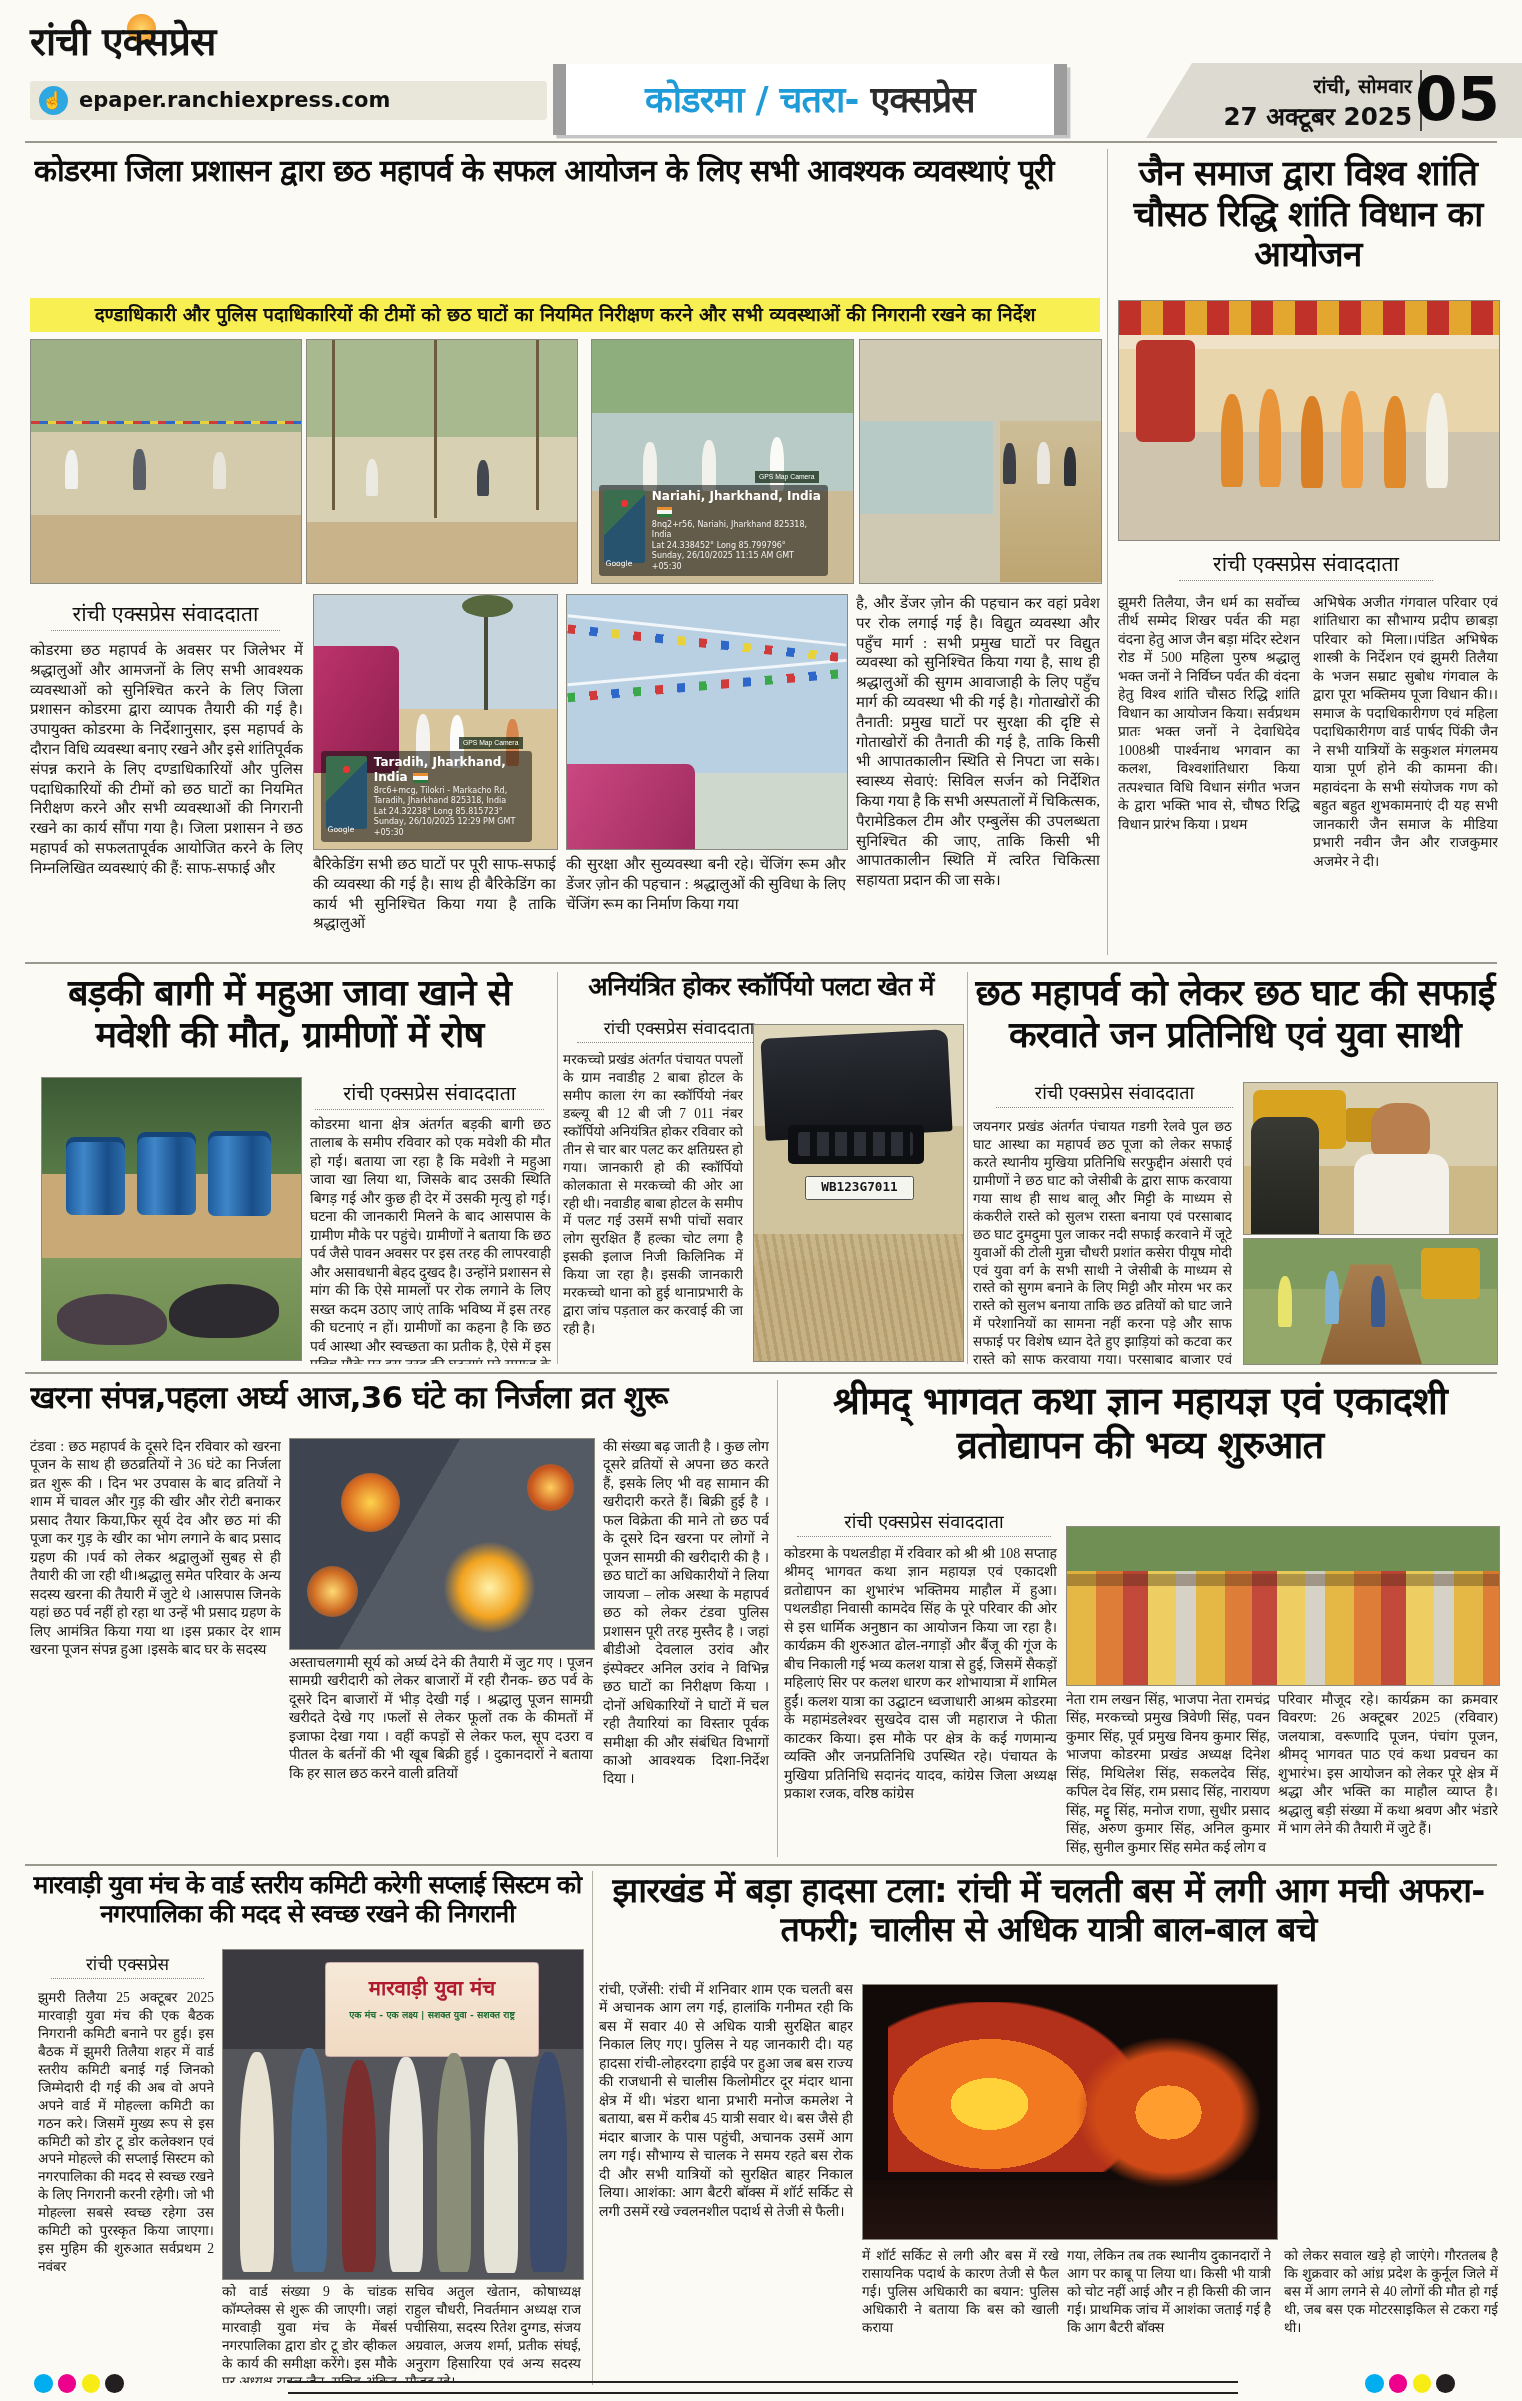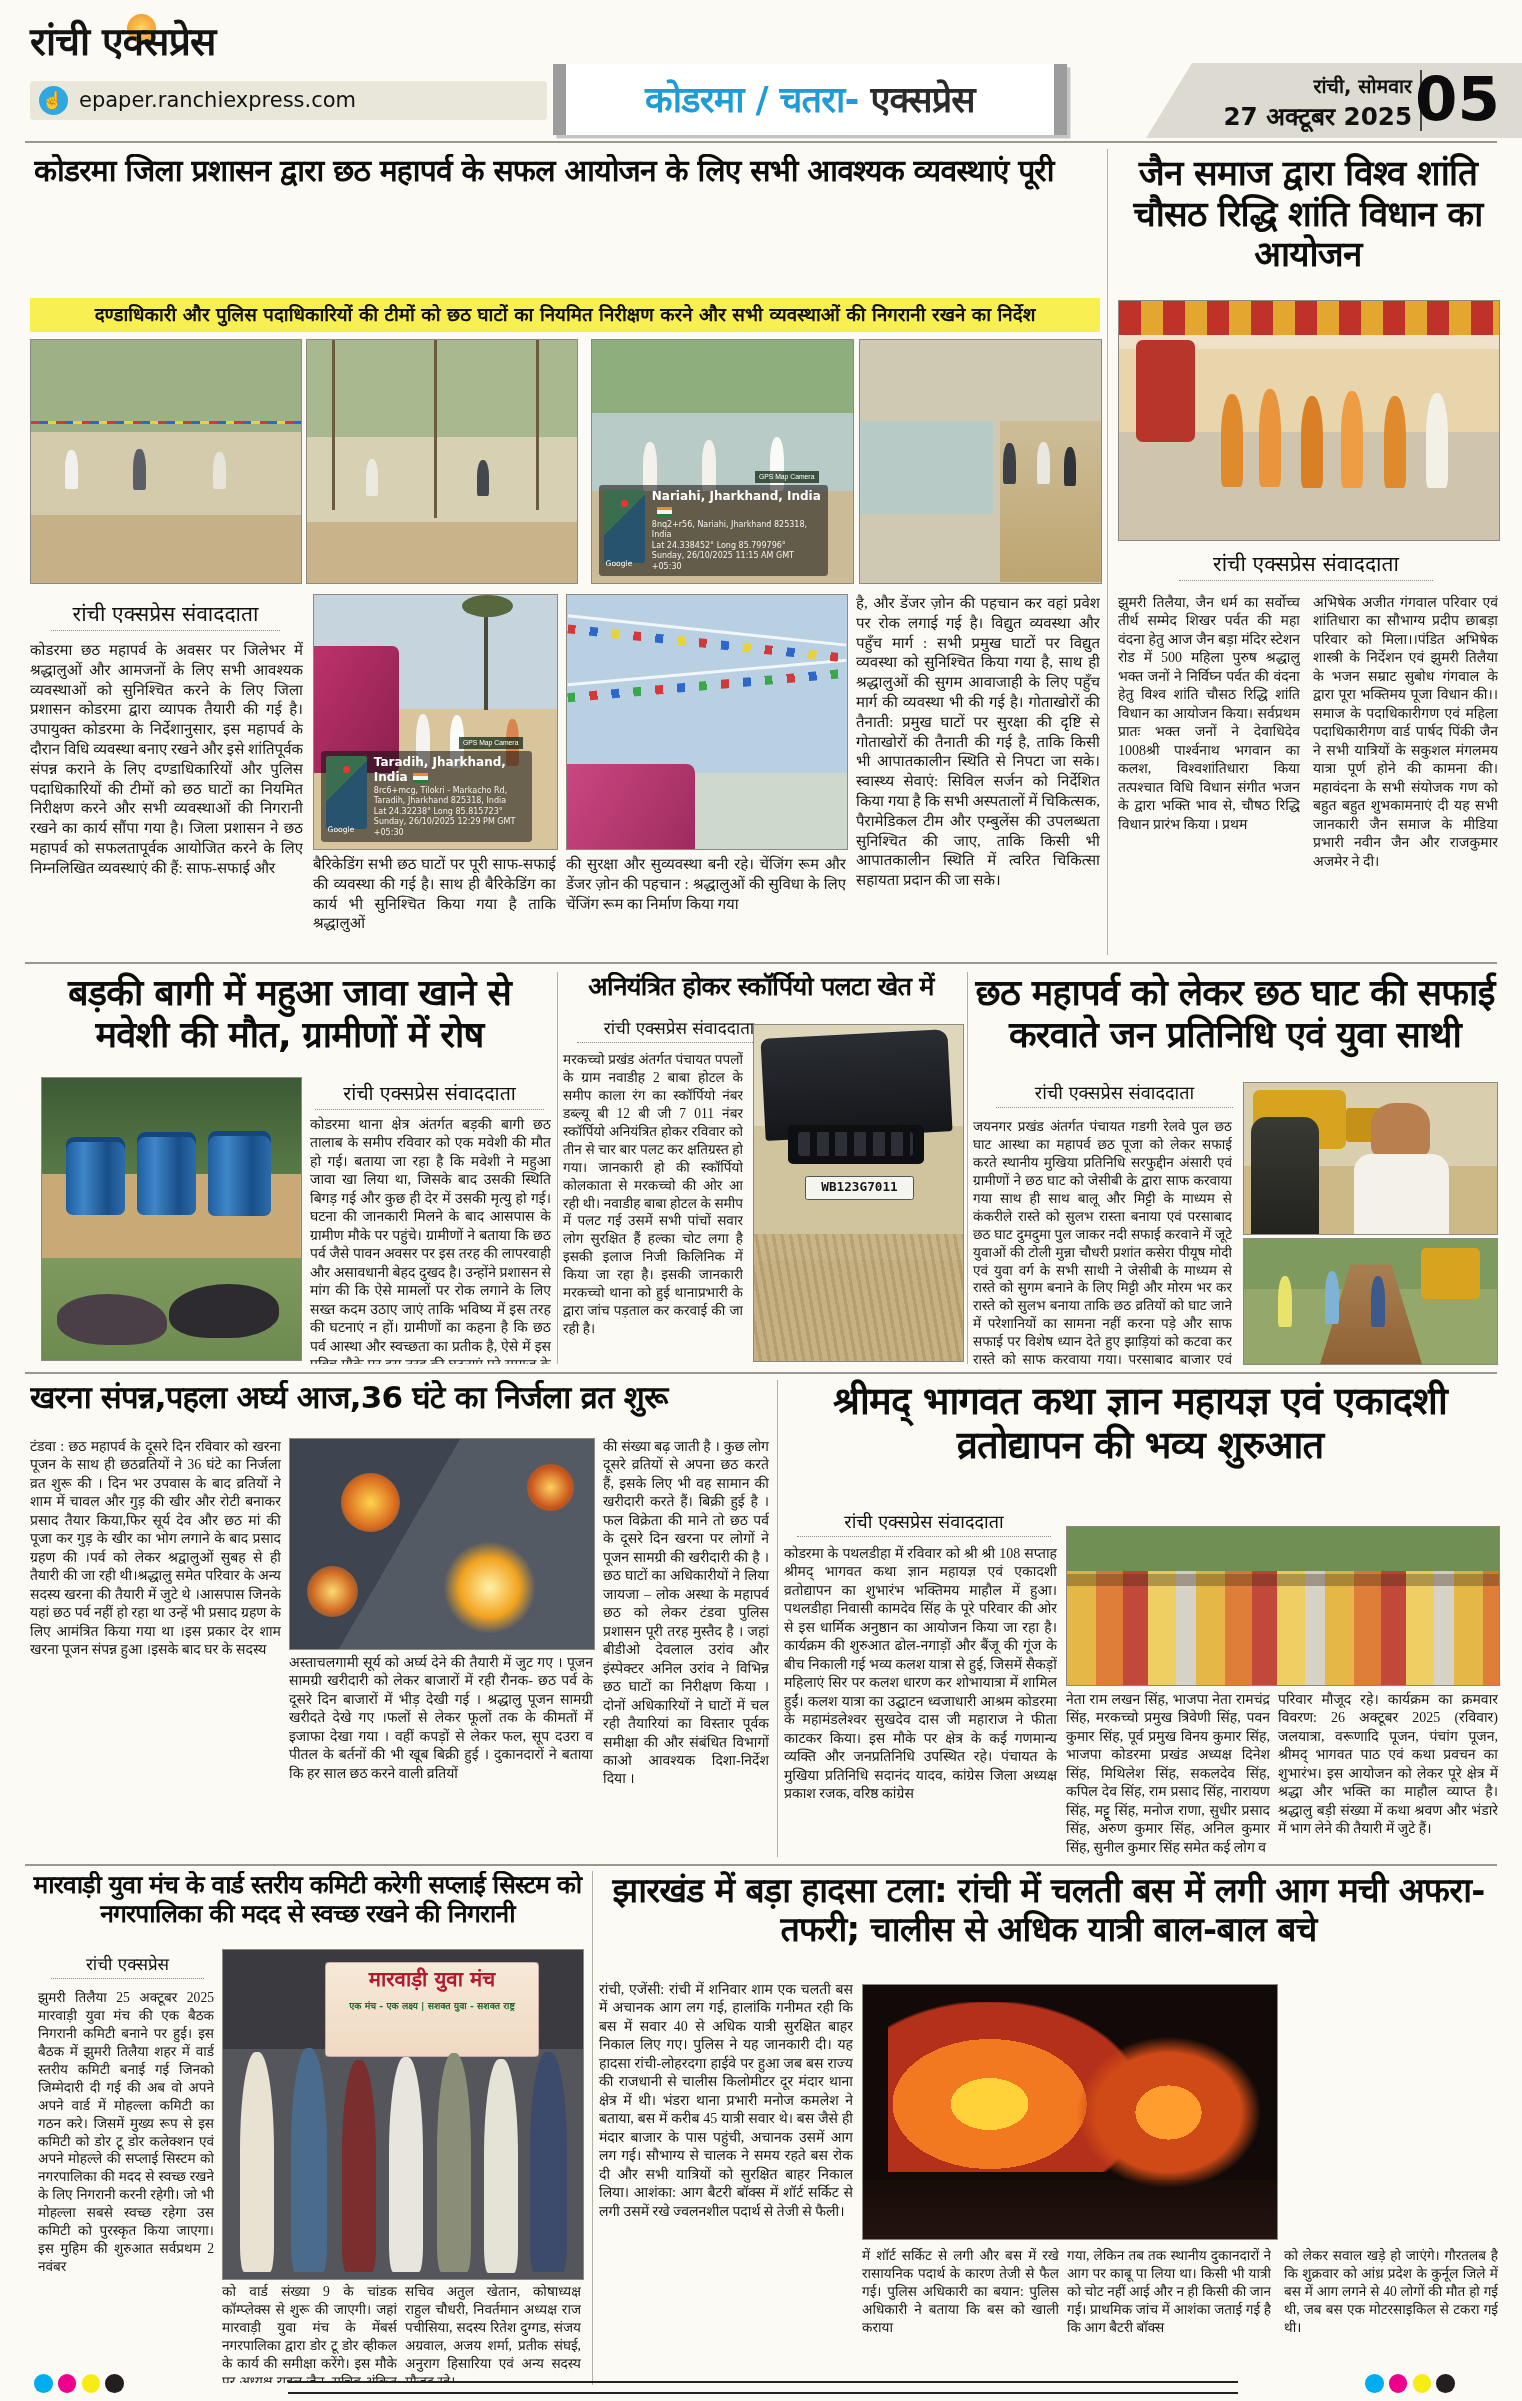--- a/index.html
+++ b/index.html
@@ -35,21 +35,21 @@
 </head>
 <body>
 
 <div class="page">
 
   <div class="abs" style="left:0;top:0;width:1523px;height:142px;">
     <div class="abs" style="left:127px;top:13.6px;width:29px;height:29px;border-radius:50%;background:radial-gradient(#ffd76a,#f08a1d);"></div>
     <div class="abs headline" style="left:30px;top:18.7px;width:280px;font-size:39px;color:#141414;">रांची एक्सप्रेस</div>
     <div class="abs" style="left:30px;top:81px;width:517px;height:39px;background:#e9e7da;border-radius:3.4px;">
       <div class="abs" style="left:8.5px;top:5.1px;width:29px;height:29px;border-radius:50%;background:#2fa8e1;color:#fff;text-align:center;line-height:29px;font-size:17px;">☝</div>
-      <div class="abs" style="left:49px;top:6.8px;font-family:'DejaVu Sans',sans-serif;font-weight:normal;font-size:21px;color:#111;">epaper.ranchiexpress.com</div>
+      <div class="abs" style="left:49px;top:6.8px;font-family:'DejaVu Sans',sans-serif;font-weight:bold;font-size:21px;color:#111;">epaper.ranchiexpress.com</div>
     </div>
 
     <div class="abs" style="left:553px;top:64px;width:488px;height:71px;background:#fff;
                 border-left:13.6px solid #9c9c9c;border-right:13.6px solid #9c9c9c;box-shadow:3.4px 3.4px 0 #c4c4c4;">
       <div class="abs" style="left:0;top:0;right:0;bottom:0;text-align:center;line-height:71px;font-family:'DejaVu Sans',sans-serif;font-weight:bold;font-size:36px;letter-spacing:-0.8px;">
         <span style="color:#1f9cd8;">कोडरमा / चतरा-</span><span style="color:#2b2b2b;"> एक्सप्रेस</span>
       </div>
     </div>
 
     <div class="abs" style="left:1146px;top:63px;width:376px;height:75px;background:#dcdad1;clip-path:polygon(46px 0,100% 0,100% 100%,0 100%);">
@@ -236,21 +236,21 @@
   <div class="abs body-text" style="left:1278px;top:1691px;width:220px;height:166px;font-size:14px;">परिवार मौजूद रहे। कार्यक्रम का क्रमवार विवरण: 26 अक्टूबर 2025 (रविवार) जलयात्रा, वरूणादि पूजन, पंचांग पूजन, श्रीमद् भागवत पाठ एवं कथा प्रवचन का शुभारंभ। इस आयोजन को लेकर पूरे क्षेत्र में श्रद्धा और भक्ति का माहौल व्याप्त है। श्रद्धालु बड़ी संख्या में कथा श्रवण और भंडारे में भाग लेने की तैयारी में जुटे हैं।</div>
 
   <div class="rule-h" style="left:25.4px;top:1864px;width:1472px;"></div>
 
   <div class="abs headline" style="left:30px;top:1871px;width:555px;height:71px;font-size:24.6px;text-align:center;overflow:hidden;">मारवाड़ी युवा मंच के वार्ड स्तरीय कमिटी करेगी सप्लाई सिस्टम को नगरपालिका की मदद से स्वच्छ रखने की निगरानी</div>
   <div class="abs byline" style="left:51px;top:1952px;width:153px;font-size:17px;">रांची एक्सप्रेस</div>
   <div class="abs body-text" style="left:38px;top:1989px;width:176px;height:392px;font-size:13.6px;">झुमरी तिलैया 25 अक्टूबर 2025 मारवाड़ी युवा मंच की एक बैठक निगरानी कमिटी बनाने पर हुई। इस बैठक में झुमरी तिलैया शहर में वार्ड स्तरीय कमिटी बनाई गई जिनको जिम्मेदारी दी गई की अब वो अपने अपने वार्ड में मोहल्ला कमिटी का गठन करे। जिसमें मुख्य रूप से इस कमिटी को डोर टू डोर कलेक्शन एवं अपने मोहल्ले की सप्लाई सिस्टम को नगरपालिका की मदद से स्वच्छ रखने के लिए निगरानी करनी रहेगी। जो भी मोहल्ला सबसे स्वच्छ रहेगा उस कमिटी को पुरस्कृत किया जाएगा। इस मुहिम की शुरुआत सर्वप्रथम 2 नवंबर</div>
   <div class="photo" style="left:222px;top:1949px;width:360px;height:329px;
        background:linear-gradient(#3a3a40 0 30%,#55555c 30% 100%);">
     <div class="abs" style="left:102px;top:12px;width:212px;height:93px;background:linear-gradient(#f6e9d8,#f0d9c2);border:1.7px solid #caa;border-radius:3.4px;overflow:hidden;">
-      <div style="margin-top:1px;text-align:center;font-family:'DejaVu Sans',sans-serif;font-weight:bold;font-size:20.4px;color:#b01a2e;">मारवाड़ी युवा मंच</div>
+      <div style="margin-top:10px;text-align:center;font-family:'DejaVu Sans',sans-serif;font-weight:bold;font-size:20.4px;color:#b01a2e;">मारवाड़ी युवा मंच</div>
       <div style="margin-top:6.8px;text-align:center;font-family:'DejaVu Sans',sans-serif;font-weight:bold;font-size:9.3px;color:#1d6b2f;">एक मंच - एक लक्ष्य | सशक्त युवा - सशक्त राष्ट्र</div>
     </div>
     <div class="fig" style="left:17px;top:102px;width:34px;height:220px;background:#e8e2d2;"></div>
     <div class="fig" style="left:68px;top:98px;width:36px;height:224px;background:#4a6b8c;"></div>
     <div class="fig" style="left:119px;top:110px;width:34px;height:212px;background:#7a2e2e;"></div>
     <div class="fig" style="left:166px;top:107px;width:34px;height:215px;background:#e8e6dc;"></div>
     <div class="fig" style="left:214px;top:103px;width:34px;height:219px;background:#8a8d77;"></div>
     <div class="fig" style="left:261px;top:109px;width:34px;height:214px;background:#e5e2d6;"></div>
     <div class="fig" style="left:307px;top:102px;width:37px;height:220px;background:#3c4a6b;"></div>
   </div>

